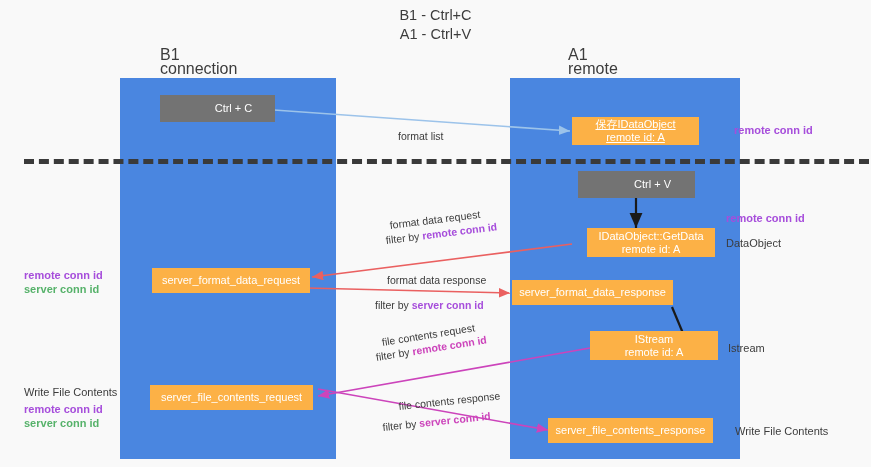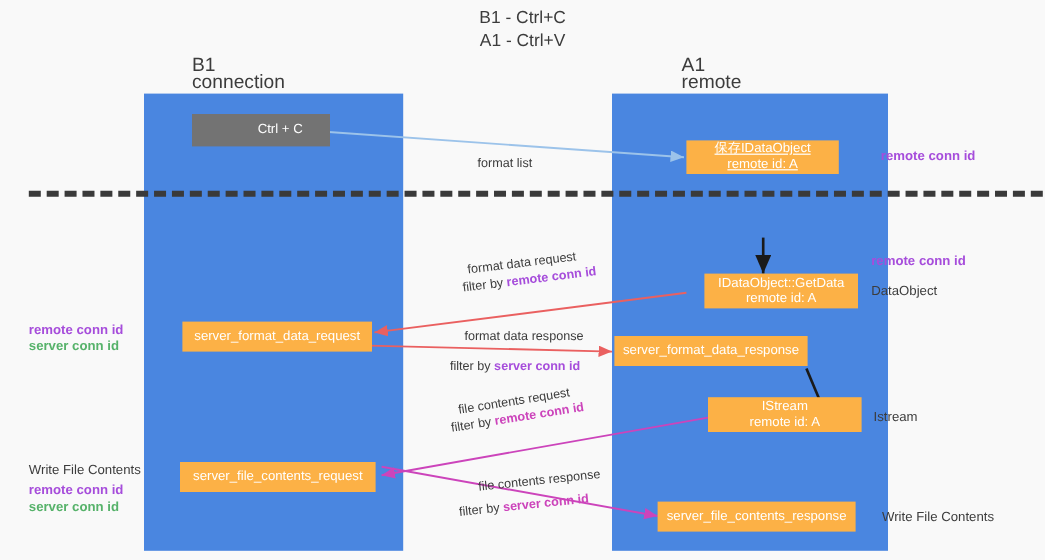--- a/index.html
+++ b/index.html
@@ -135,20 +135,21 @@
     <line x1="318" y1="389" x2="548" y2="430" stroke="#cc44bb" stroke-width="1.6" marker-end="url(#ah-magenta)"></line>
   </svg>
 
   <div class="dashed"></div>
 
   <div class="box box-green" style="left:160px; top:95px; width:115px; height:27px;">Ctrl + C</div>
 
   <div class="box box-orange" style="left:572px; top:117px; width:127px; height:28px;text-decoration:underline;">保存IDataObject
 remote id: A</div>
 
+  <div class="box box-green" style="left:578px; top:171px; width:117px; height:27px;">Ctrl + V</div>
 
   <div class="box box-orange" style="left:572px; top:228px; width:128px; height:29px;margin-left:15px;">IDataObject::GetData
 remote id: A</div>
 
   <div class="box box-orange" style="left:512px; top:280px; width:161px; height:25px;">server_format_data_response</div>
 
   <div class="box box-orange" style="left:152px; top:268px; width:158px; height:25px;">server_format_data_request</div>
 
   <div class="box box-orange" style="left:590px; top:331px; width:128px; height:29px;">IStream
 remote id: A</div>

